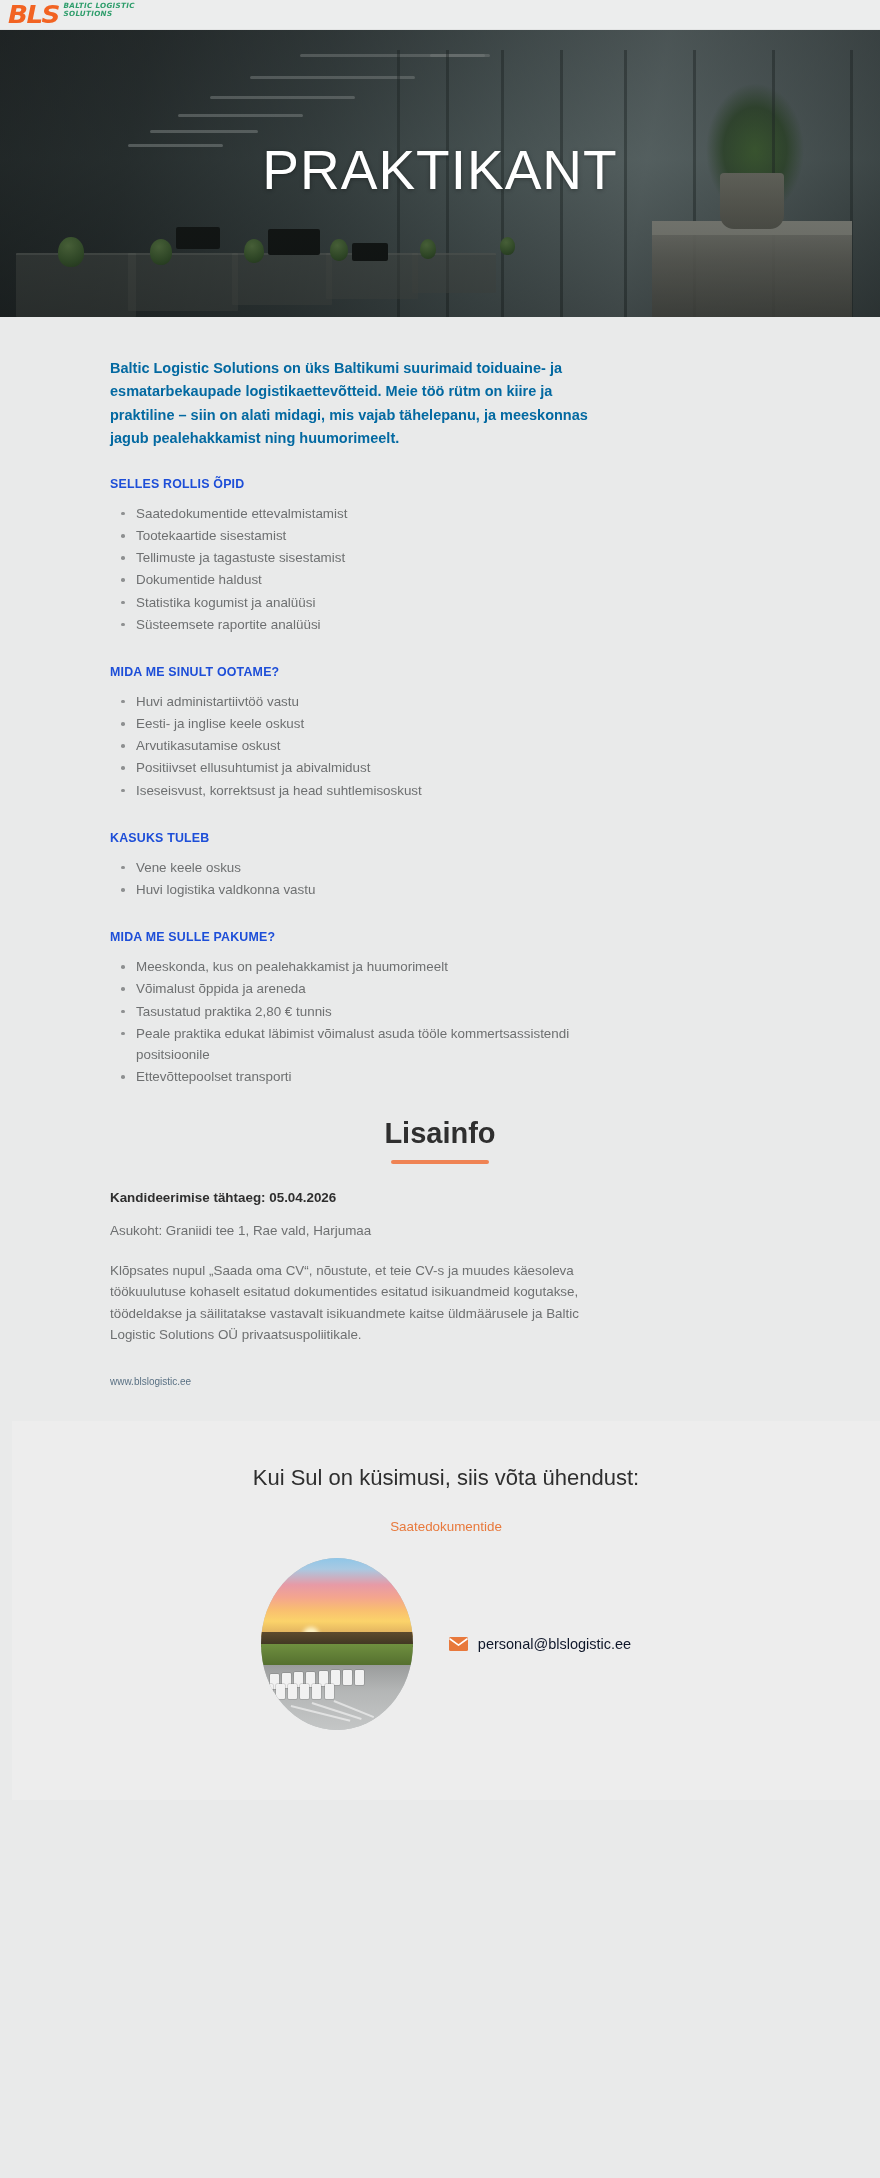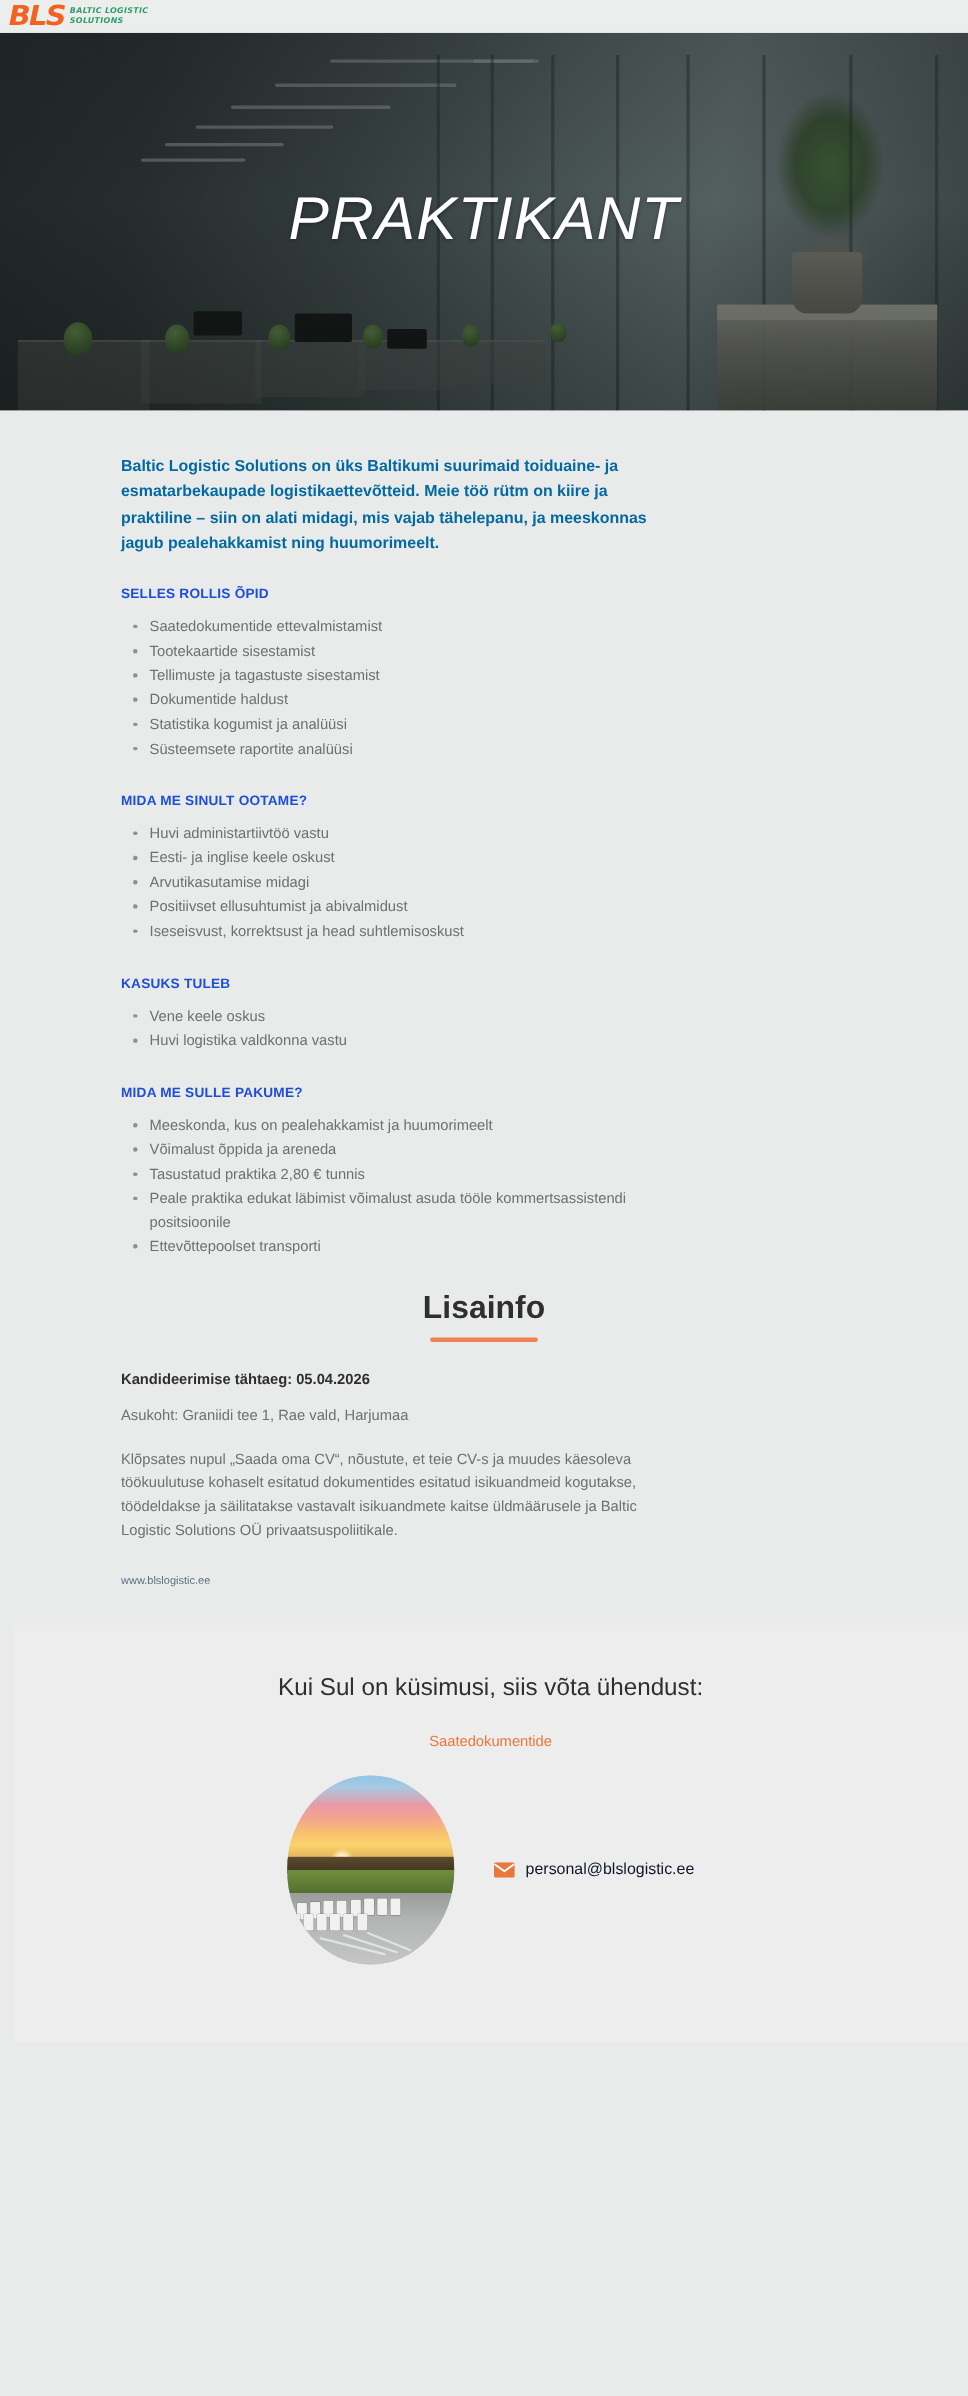--- a/index.html
+++ b/index.html
@@ -16,21 +16,21 @@
   
   .topbar {
     height: 30px;
     background: #eceded;
     position: relative;
     display: flex;
     align-items: center;
     padding-left: 8px;
     border-bottom: 1px solid #e2e3e3;
   }
-  .logo-wrap { display:flex; align-items:center; gap:7px; }
+  .logo-wrap { display:flex; align-items:flex-start; gap:7px; }
   .logo-bls {
     font-family: "DejaVu Sans", sans-serif;
     font-weight: 800;
     font-style: italic;
     font-size: 25px;
     letter-spacing: -1.5px;
     color: #f26322;
     line-height: 1;
     transform: scaleX(1.05);
     transform-origin: left center;
@@ -43,24 +43,23 @@
     line-height: 1.18;
     letter-spacing: .3px;
     color: #2e9d6b;
     text-transform: uppercase;
     white-space: pre-line;
   }
 
   
   .hero {
     position: relative;
-    height: 343px;
+    height: 287px;
     overflow: hidden;
     background: #20262a;
-    font-style: italic;
   }
   .hero-photo {
     position:absolute; inset:0;
     background:
       
       radial-gradient(ellipse 70px 95px at 755px 120px, rgba(92,140,70,.95) 0%, rgba(60,100,48,.75) 45%, rgba(40,60,35,0) 70%),
       radial-gradient(ellipse 48px 30px at 760px 200px, rgba(150,148,138,.85) 0%, rgba(110,108,100,0) 72%),
       
       linear-gradient(100deg,
         rgba(48,54,58,1) 0%,
@@ -341,21 +340,21 @@
     <li>Dokumentide haldust</li>
     <li>Statistika kogumist ja analüüsi</li>
     <li>Süsteemsete raportite analüüsi</li>
   </ul>
 
   
   <h3 class="sect">MIDA ME SINULT OOTAME?</h3>
   <ul class="bullets gap-sm">
     <li>Huvi administartiivtöö vastu</li>
     <li>Eesti- ja inglise keele oskust</li>
-    <li>Arvutikasutamise midagi</li>
+    <li>Arvutikasutamise oskust</li>
     <li>Positiivset ellusuhtumist ja abivalmidust</li>
     <li>Iseseisvust, korrektsust ja head suhtlemisoskust</li>
   </ul>
 
   
   <h3 class="sect">KASUKS TULEB</h3>
   <ul class="bullets gap-sm">
     <li>Vene keele oskus</li>
     <li>Huvi logistika valdkonna vastu</li>
   </ul>

